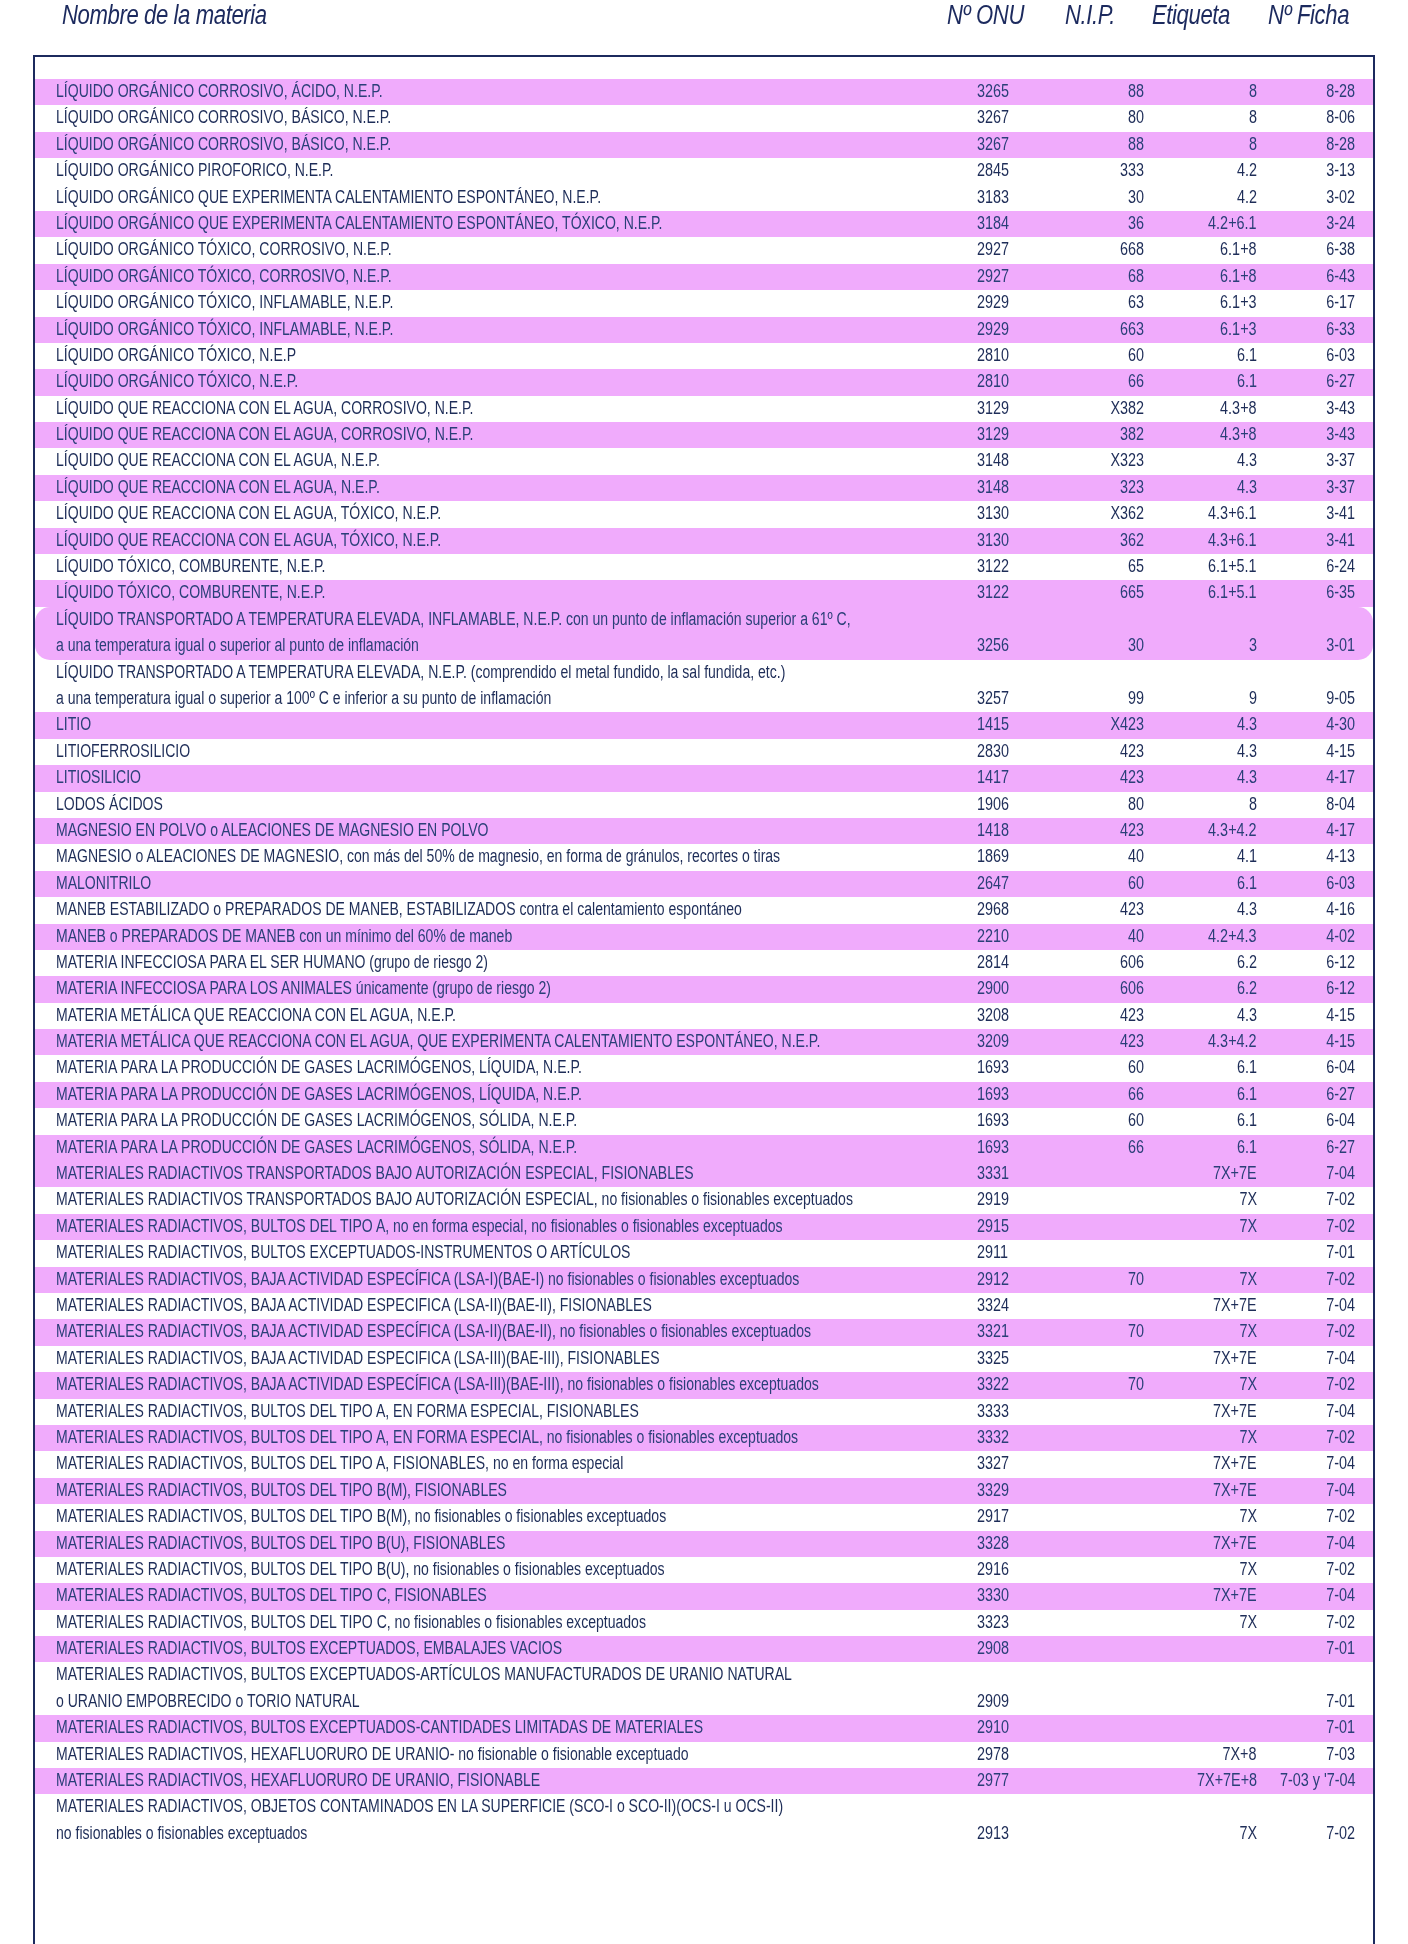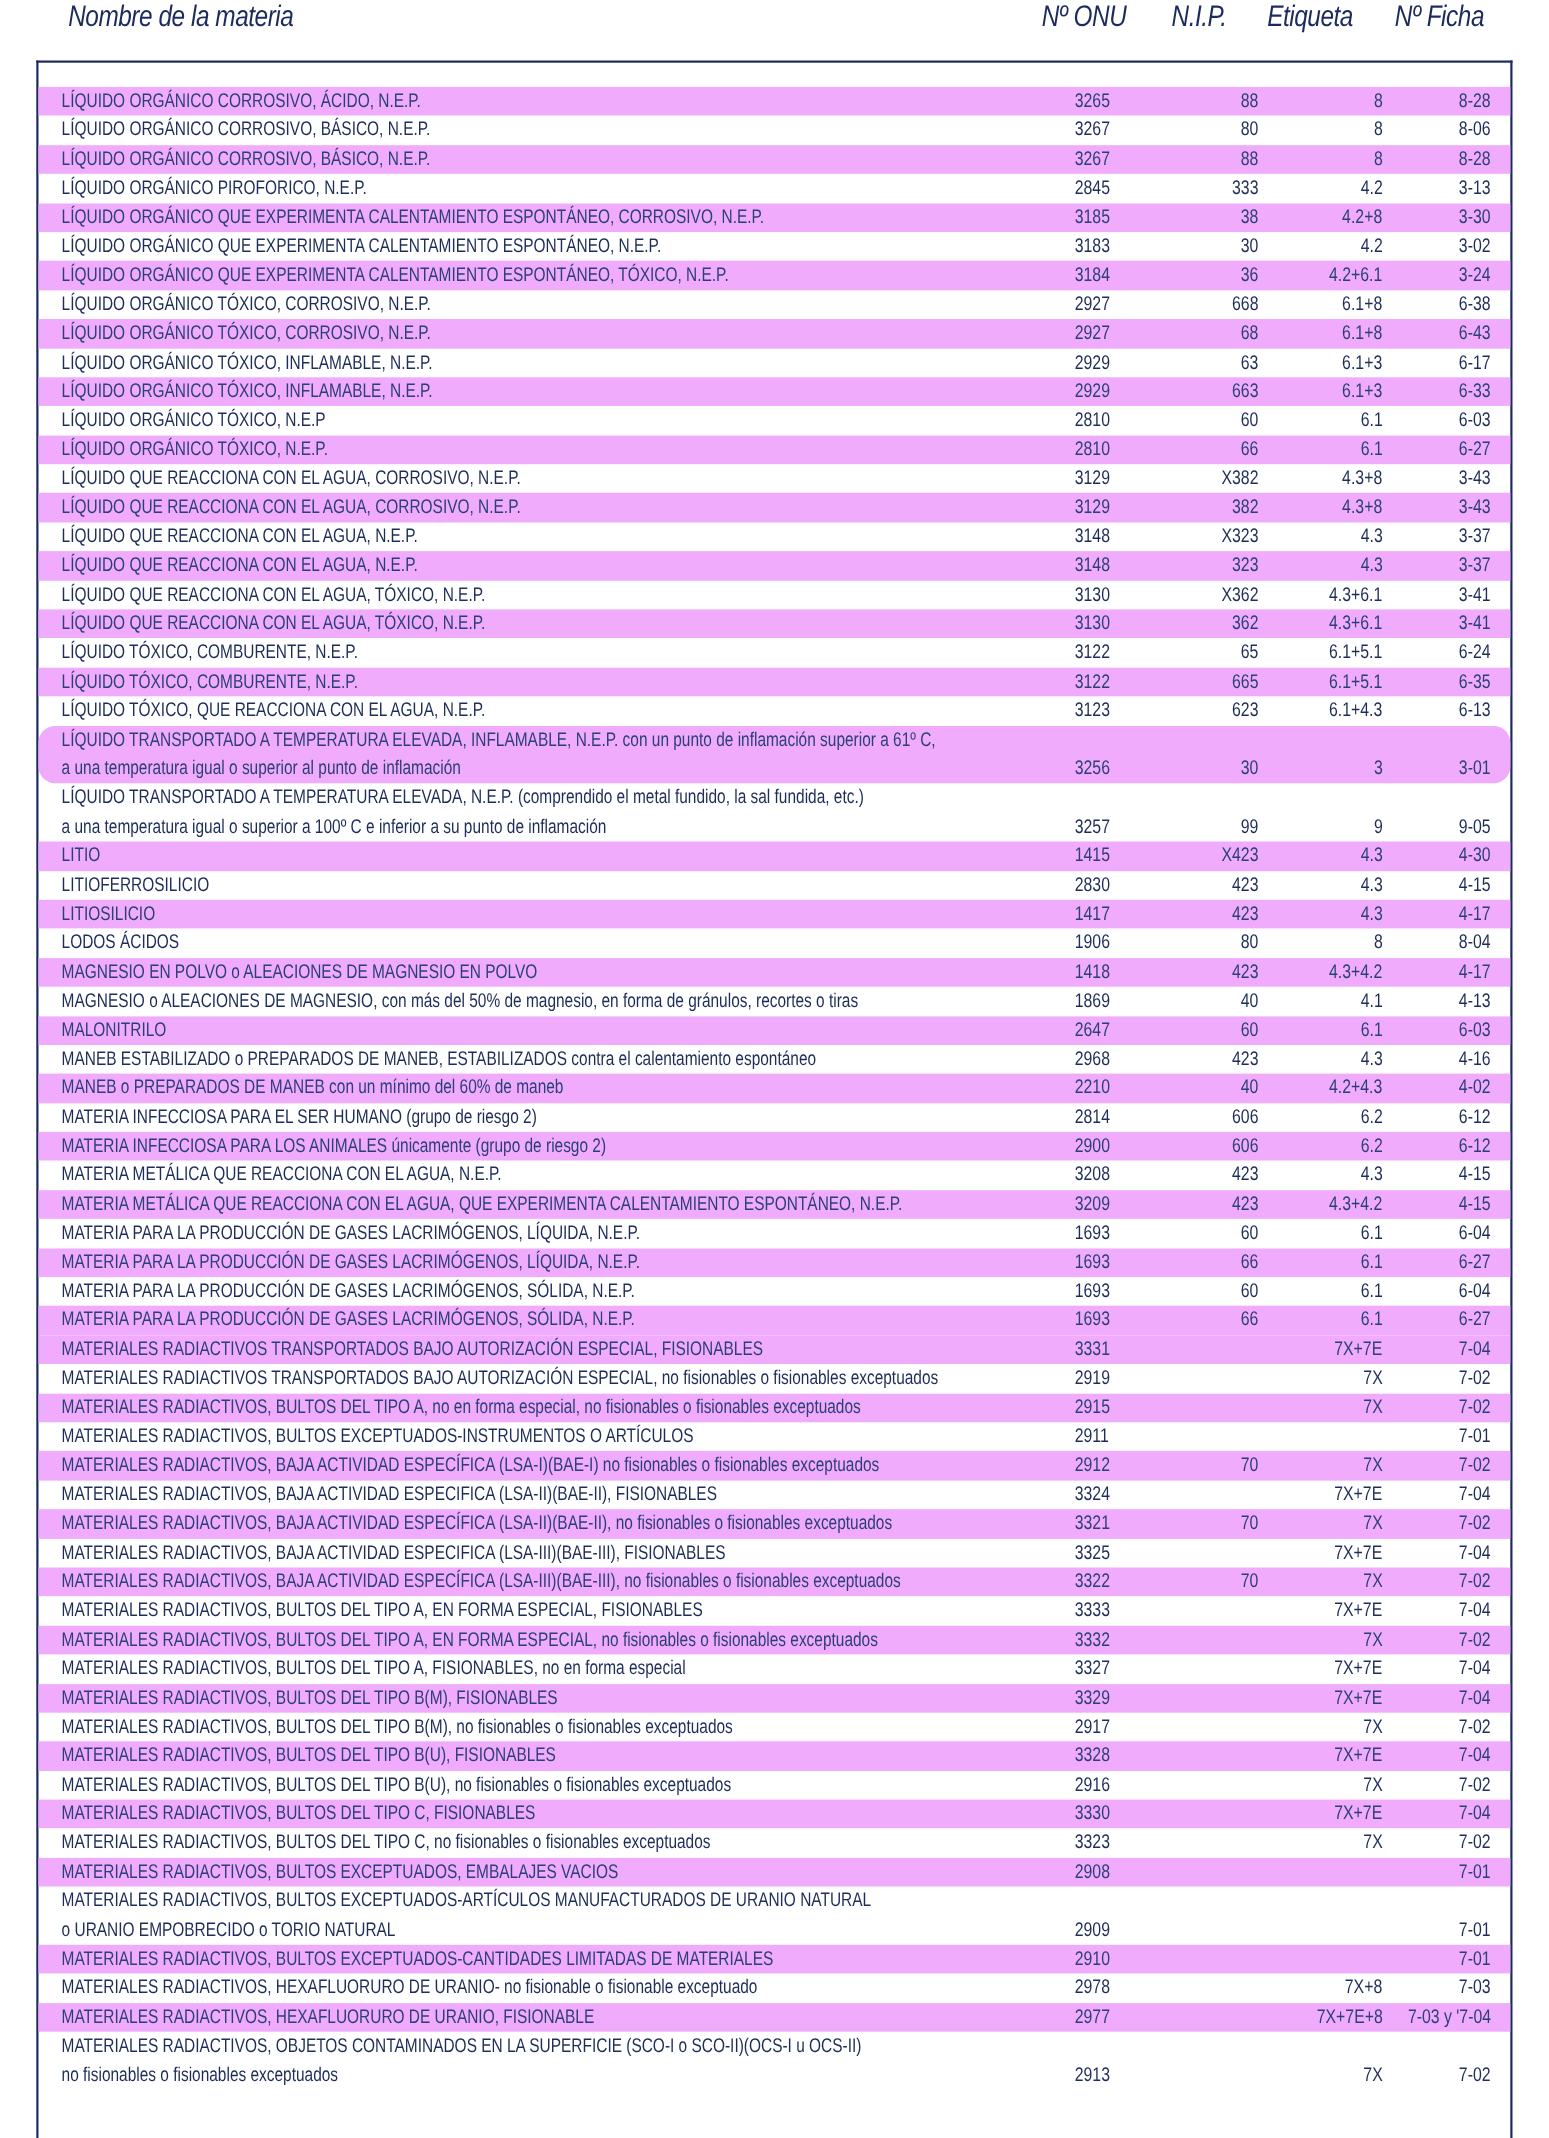--- a/index.html
+++ b/index.html
@@ -67,27 +67,20 @@
       <div class="c etq">8</div>
       <div class="c fic">8-28</div>
     </div>
     <div class="row">
       <div class="name">LÍQUIDO ORGÁNICO PIROFORICO, N.E.P.</div>
       <div class="c onu">2845</div>
       <div class="c nip">333</div>
       <div class="c etq">4.2</div>
       <div class="c fic">3-13</div>
     </div>
-    <div class="row shade">
-      <div class="name">LÍQUIDO ORGÁNICO QUE EXPERIMENTA CALENTAMIENTO ESPONTÁNEO, CORROSIVO, N.E.P.</div>
-      <div class="c onu">3185</div>
-      <div class="c nip">38</div>
-      <div class="c etq">4.2+8</div>
-      <div class="c fic">3-30</div>
-    </div>
     <div class="row">
       <div class="name">LÍQUIDO ORGÁNICO QUE EXPERIMENTA CALENTAMIENTO ESPONTÁNEO, N.E.P.</div>
       <div class="c onu">3183</div>
       <div class="c nip">30</div>
       <div class="c etq">4.2</div>
       <div class="c fic">3-02</div>
     </div>
     <div class="row shade">
       <div class="name">LÍQUIDO ORGÁNICO QUE EXPERIMENTA CALENTAMIENTO ESPONTÁNEO, TÓXICO, N.E.P.</div>
       <div class="c onu">3184</div>
@@ -185,27 +178,20 @@
       <div class="c nip">65</div>
       <div class="c etq">6.1+5.1</div>
       <div class="c fic">6-24</div>
     </div>
     <div class="row shade">
       <div class="name">LÍQUIDO TÓXICO, COMBURENTE, N.E.P.</div>
       <div class="c onu">3122</div>
       <div class="c nip">665</div>
       <div class="c etq">6.1+5.1</div>
       <div class="c fic">6-35</div>
-    </div>
-    <div class="row">
-      <div class="name">LÍQUIDO TÓXICO, QUE REACCIONA CON EL AGUA, N.E.P.</div>
-      <div class="c onu">3123</div>
-      <div class="c nip">623</div>
-      <div class="c etq">6.1+4.3</div>
-      <div class="c fic">6-13</div>
     </div>
     <div class="row shade tall">
       <div class="name">LÍQUIDO TRANSPORTADO A TEMPERATURA ELEVADA, INFLAMABLE, N.E.P. con un punto de inflamación superior a 61º C,
 a una temperatura igual o superior al punto de inflamación</div>
       <div class="c onu">3256</div>
       <div class="c nip">30</div>
       <div class="c etq">3</div>
       <div class="c fic">3-01</div>
     </div>
     <div class="row tall">

